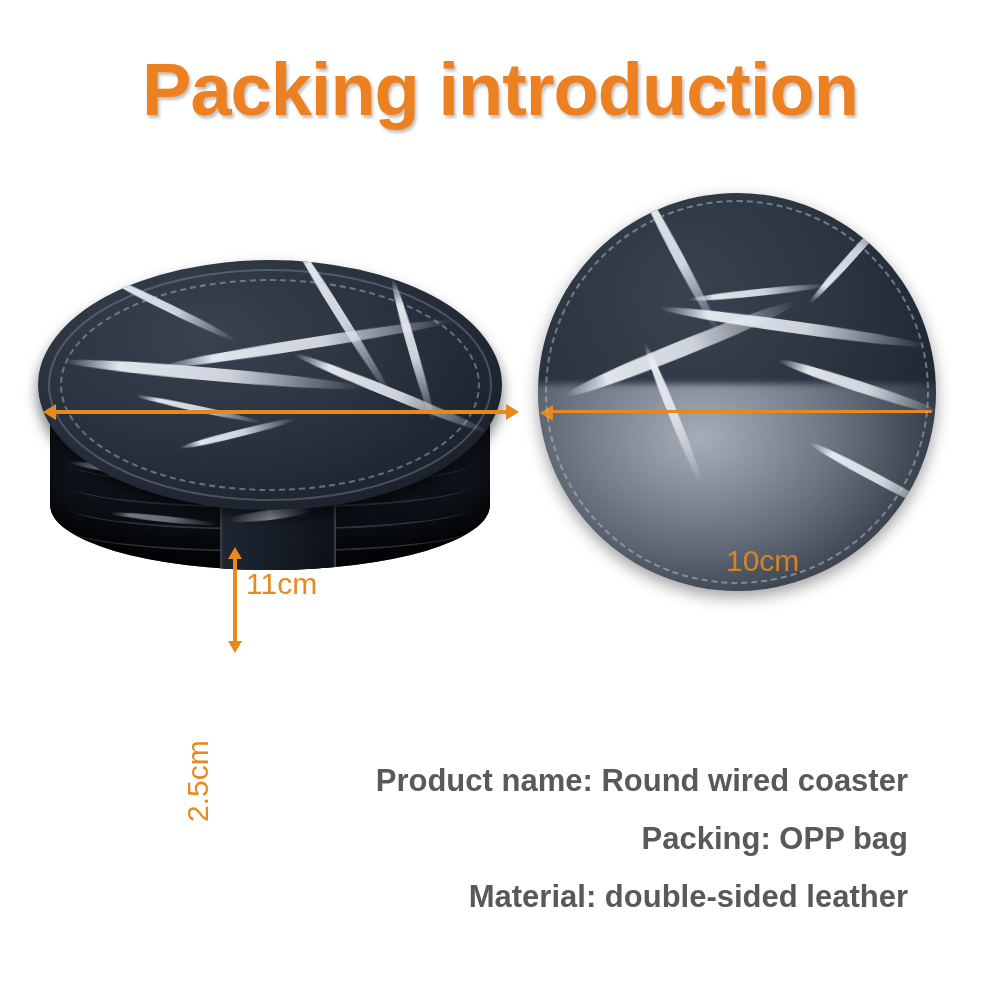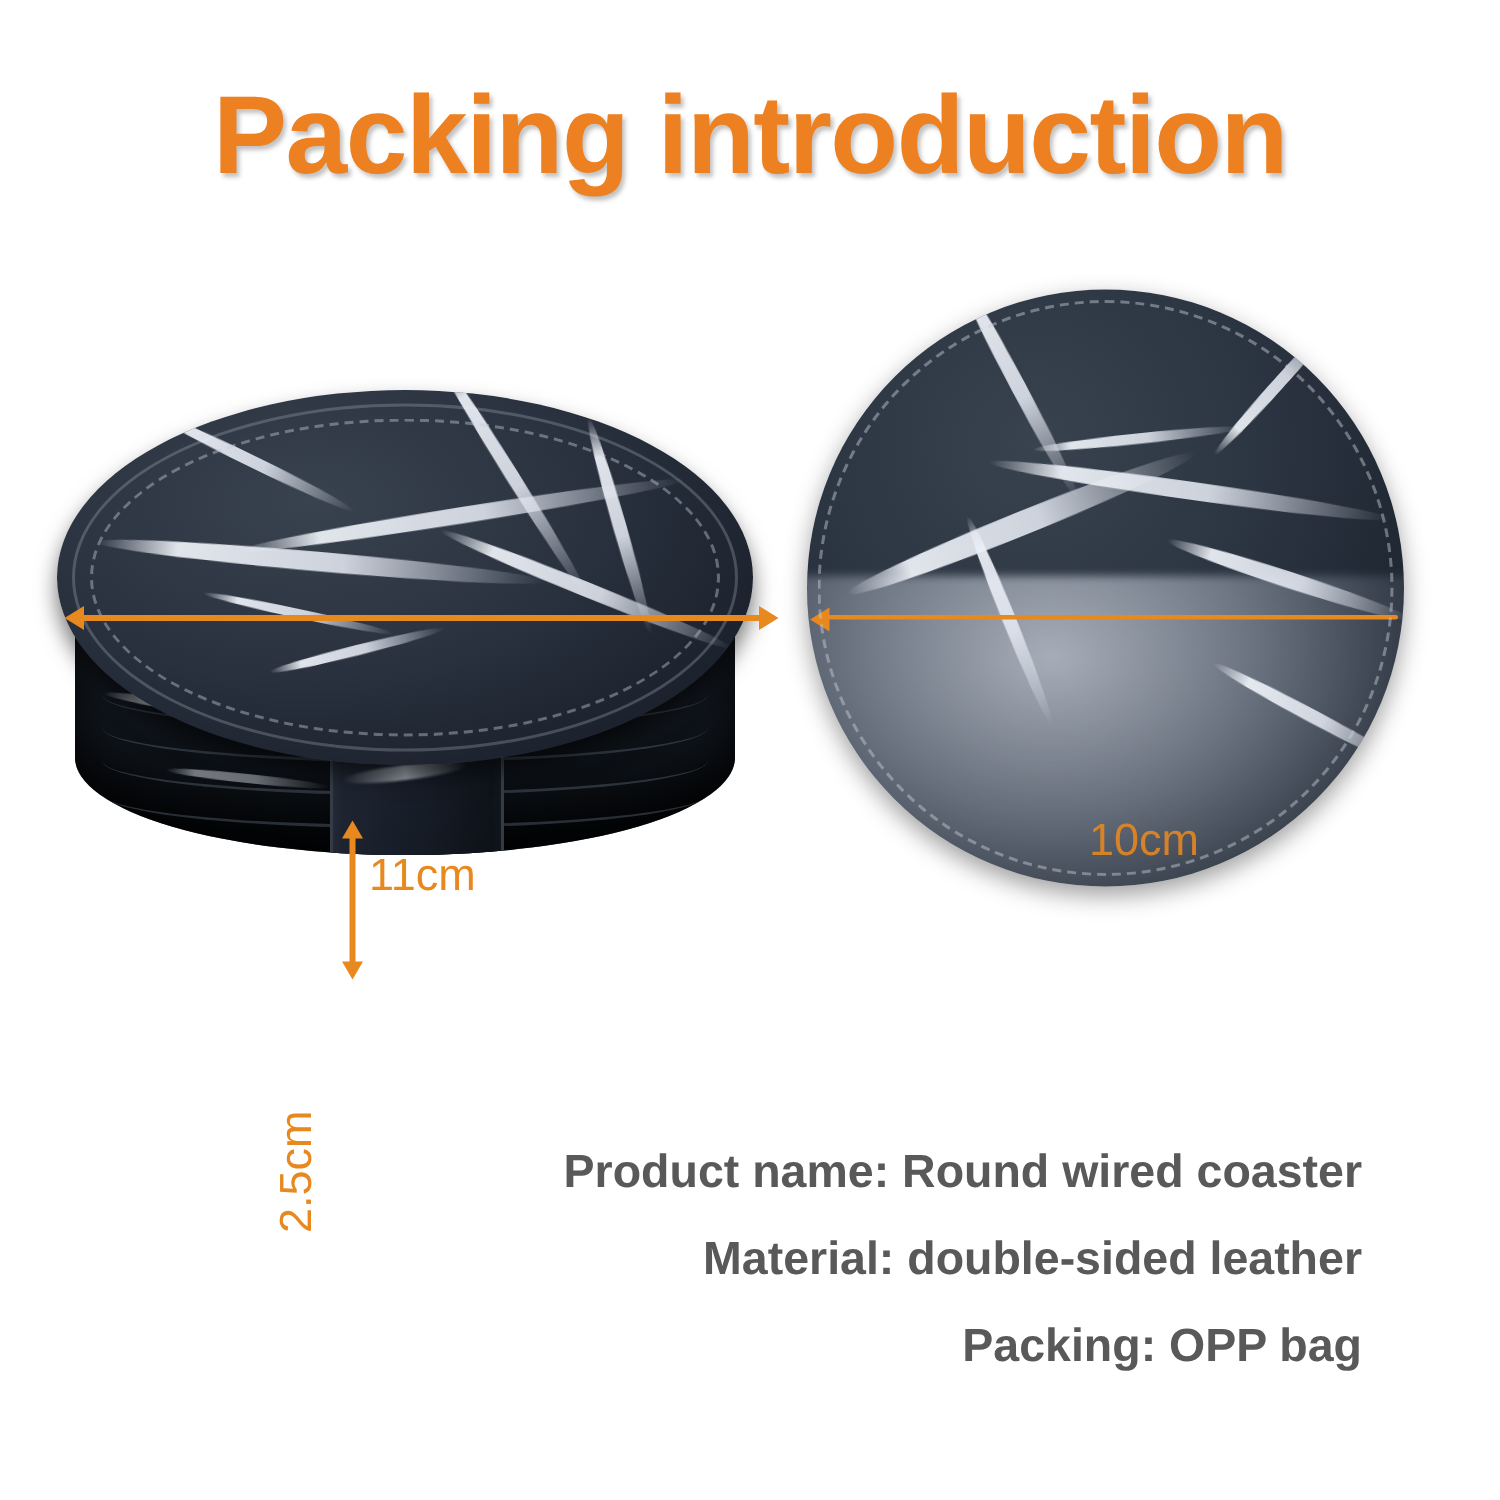--- a/index.html
+++ b/index.html
@@ -335,15 +335,15 @@
   <div class="dim-line-v" style="left:233px; top:392px; height:86px;"></div>
   <div class="arrow-head arrow-down" style="left:228px; top:476px;"></div>
 
   <div class="dim-label translucent" style="left:726px; top:380px;">10cm</div>
   <div class="arrow-head arrow-left" style="left:540px; top:240px;"></div>
   <div class="dim-line-h" style="left:550px; top:245px; width:382px; height:3px;"></div>
 </div>
 
 <div class="spec-list">
   <div class="spec-line">Product name: Round wired coaster</div>
+  <div class="spec-line">Packing: OPP bag</div>
   <div class="spec-line">Material: double-sided leather</div>
-  <div class="spec-line">Packing: OPP bag</div>
 </div>
 
 </body></html>

